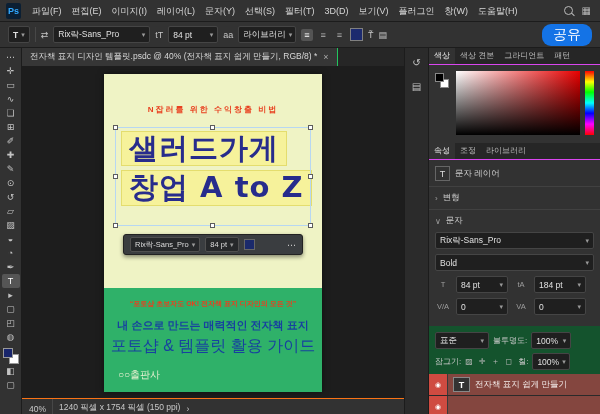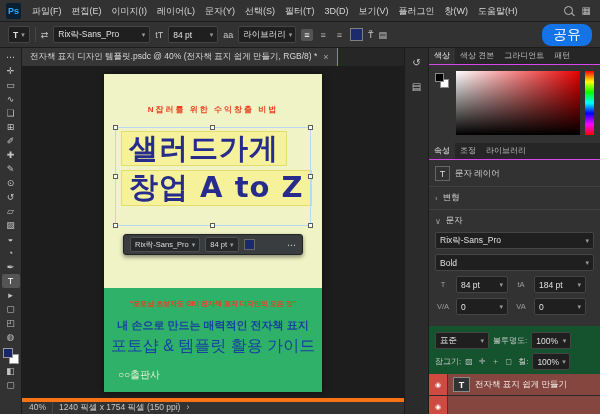--- a/index.html
+++ b/index.html
@@ -51,21 +51,21 @@
 .ctxbar{position:absolute;left:19px;top:160px;width:180px;height:21px;background:#3a3d40;border:1px solid #222;border-radius:3px;display:flex;align-items:center;gap:5px;padding:0 6px;box-shadow:0 2px 4px rgba(0,0,0,.45)}
 .cfield{background:#26282a;border:1px solid #505050;border-radius:2px;height:15px;display:flex;align-items:center;padding:0 4px;color:#ddd;font-size:7.5px;gap:3px;white-space:nowrap}
 .cswatch{width:11px;height:11px;background:#1b2a6b;border:1px solid #666}
 .cmore{color:#ccc;font-size:9px;margin-left:auto}
 .green{position:absolute;left:0;bottom:0;width:100%;height:104px;background:#2fb169}
 .quote{position:absolute;top:11px;width:100%;text-align:center;color:#e8401f;font-size:7px;font-weight:bold;white-space:nowrap}
 .sub1{position:absolute;top:30px;width:100%;text-align:center;color:#17419f;font-size:11px;font-weight:bold;white-space:nowrap}
 .sub2{position:absolute;top:48px;width:100%;text-align:center;color:#17419f;font-size:16px;font-weight:normal;white-space:nowrap}
 .pub{position:absolute;left:14px;bottom:10px;color:#edf3d4;font-size:10px}
 
-.statusbar{height:16px;min-height:16px;background:#323232;border-top:4px solid #f97316;display:flex;align-items:flex-start;gap:6px;padding:0 7px;font-size:8.5px;color:#c9c9c9;white-space:nowrap}
+.statusbar{height:16px;min-height:16px;background:#323232;border-top:1px solid #f97316;display:flex;align-items:flex-end;gap:6px;padding:0 7px;font-size:8.5px;color:#c9c9c9;white-space:nowrap}
 
 .dock{width:24px;min-width:24px;background:#2b2b2b;border-left:1px solid #1c1c1c;display:flex;flex-direction:column;align-items:center;padding-top:7px;gap:10px}
 .dockicon{width:16px;height:14px;display:flex;align-items:center;justify-content:center;color:#c3c3c3;font-size:10px}
 
 .rightcol{width:172px;min-width:172px;background:#262626;border-left:1px solid #1c1c1c;display:flex;flex-direction:column;overflow:hidden}
 .phead{height:17px;min-height:17px;display:flex;align-items:flex-end;background:#262626;border-bottom:1px solid #d946ef;font-size:8px;color:#b9b9b9;white-space:nowrap;overflow:hidden}
 .ptab{padding:0 5px;line-height:16px}
 .ptab.active{background:#323232;color:#e8e8e8}
 .pbody{background:#323232;padding:6px}
 .colorbody{display:flex;gap:5px;height:78px}

